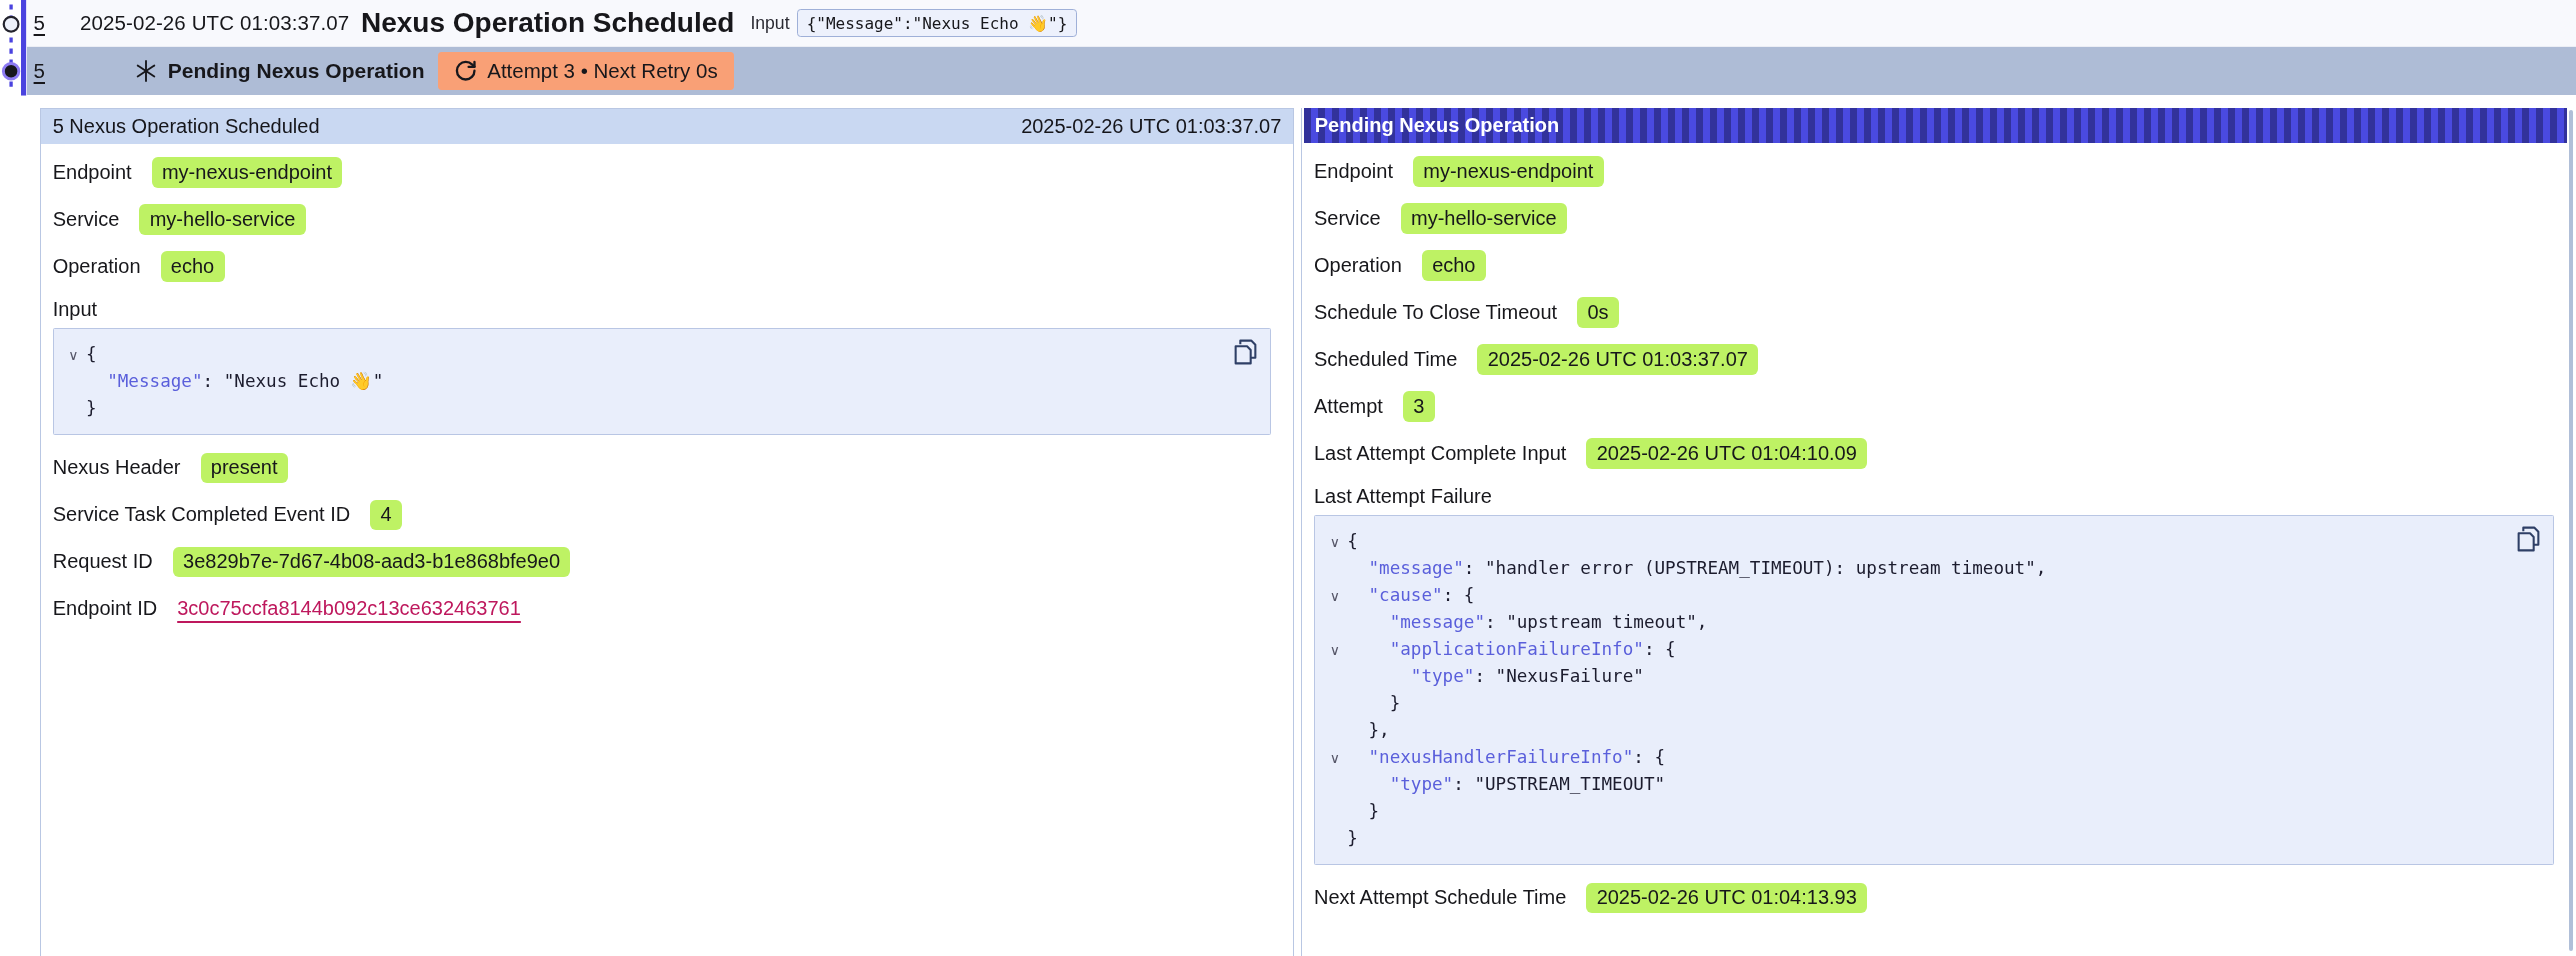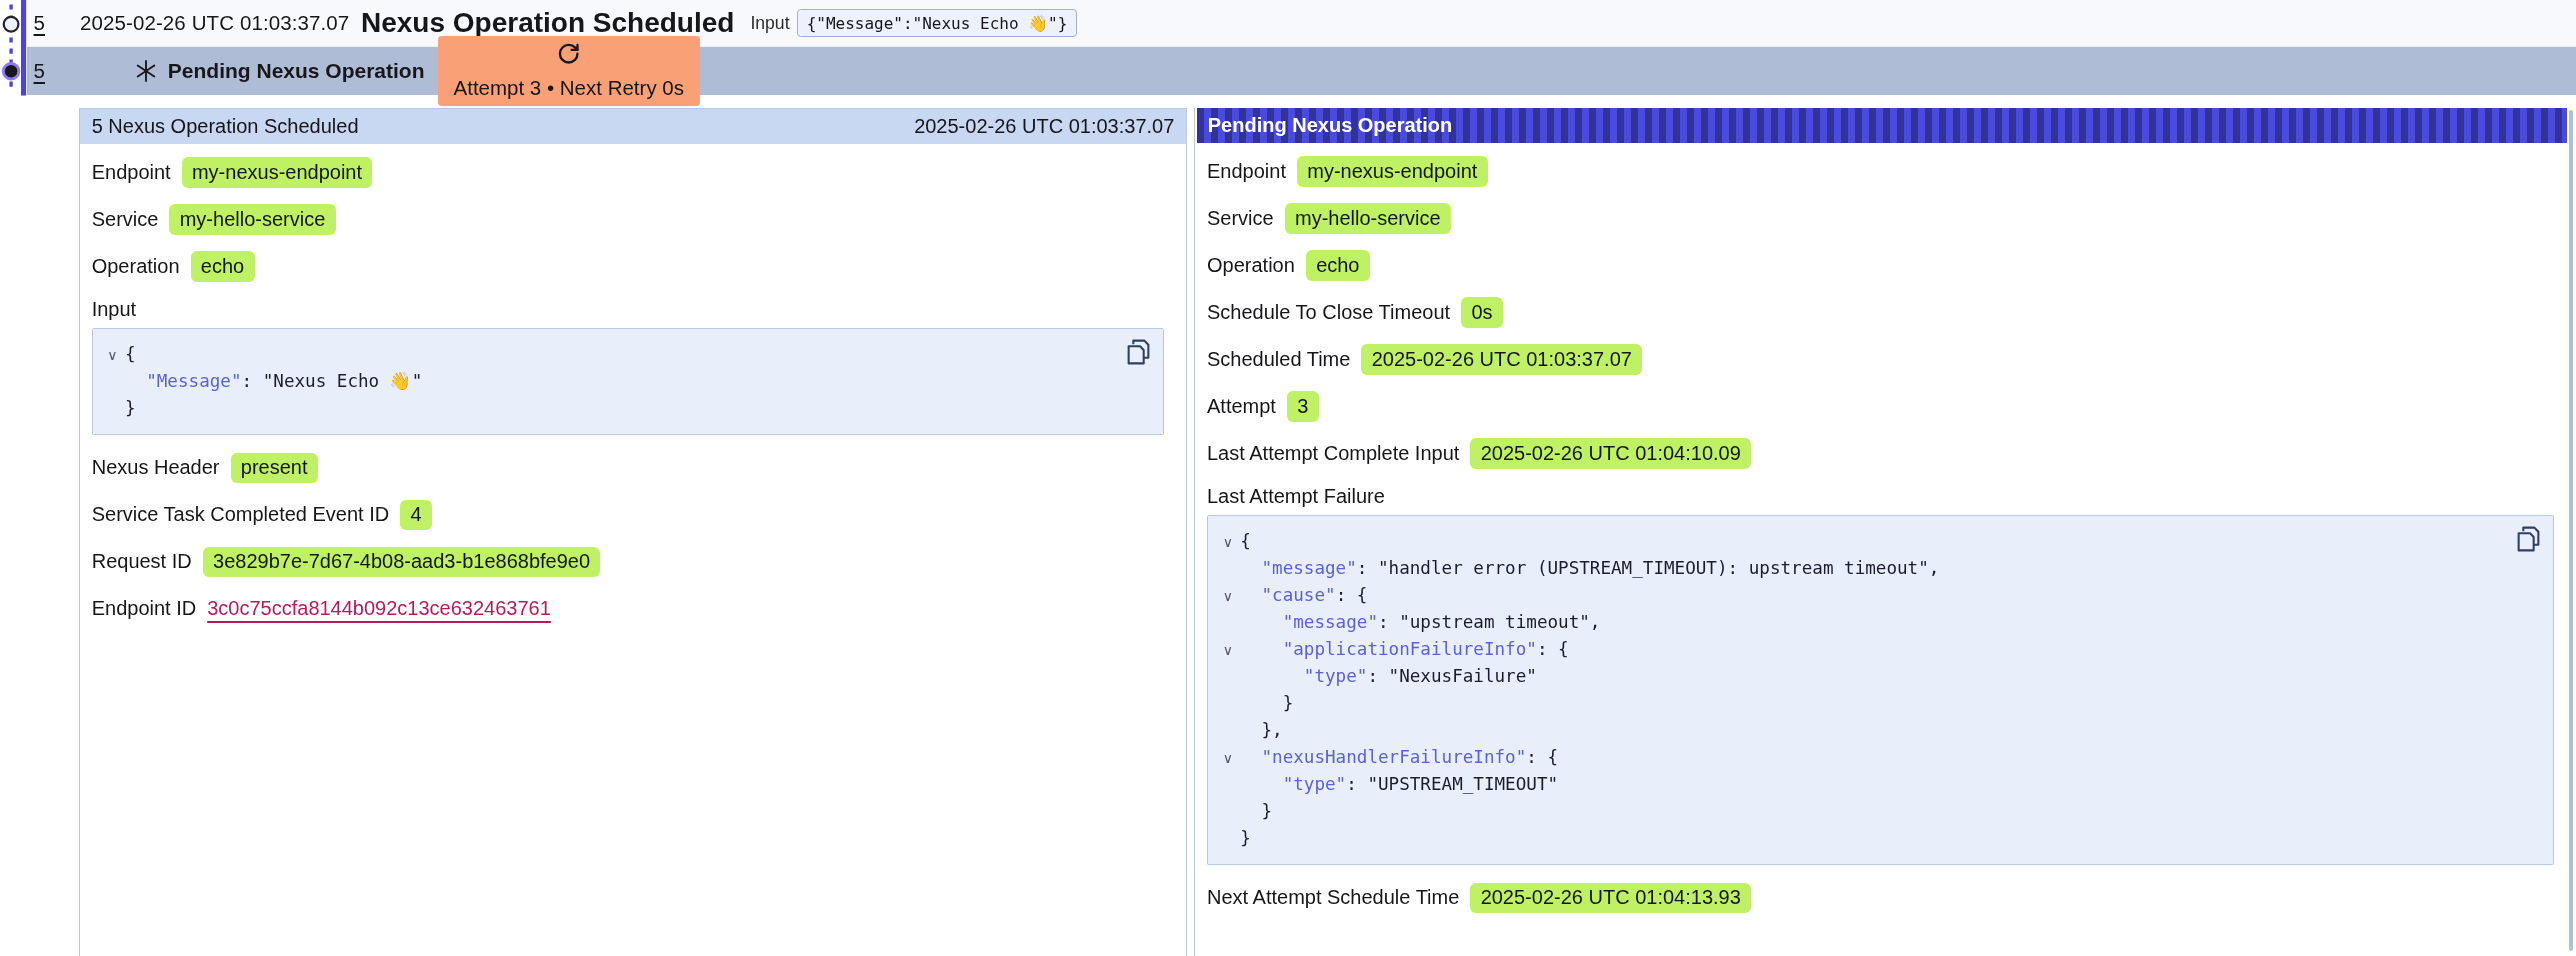--- a/index.html
+++ b/index.html
@@ -17,34 +17,34 @@
   .row-pending{height:48px;background:#aebcd6;}
   .eid{margin-left:6.6px;font-size:20.5px;color:#17171b;text-decoration:underline;text-decoration-thickness:1.5px;text-underline-offset:3.7px;cursor:pointer;}
   .ts{margin-left:35px;font-size:20.5px;letter-spacing:0.1px;}
   .etitle{margin-left:11.7px;font-size:28px;font-weight:700;}
   .inlab{margin-left:16px;font-size:17.6px;color:#2b2b33;}
   .inbadge{margin-left:7.3px;font-family:"DejaVu Sans Mono",monospace;font-size:16px;
     background:#edf1fc;border:1.5px solid #9fb0d8;border-radius:3.7px;padding:3.7px 8.8px;color:#17171b;}
   .star{margin-left:88px;display:inline-flex;align-items:center;}
   .etitle2{margin-left:8.8px;font-size:21px;font-weight:700;}
   .retry-badge{margin-left:13px;display:inline-flex;align-items:center;gap:10.3px;
-    background:#f9a076;border-radius:3.7px;padding:6.6px 16px;font-size:20.5px;color:#17171b;flex-direction:column;}
+    background:#f9a076;border-radius:3.7px;padding:6.6px 16px;font-size:20.5px;color:#17171b;}
   
   .panels{display:flex;margin-left:40px;margin-top:13px;height:849px;}
   .panel{box-sizing:border-box;}
-  .panel.left{width:1108px;border:0.7px solid #b9c7e3;background:#fff;margin-left:39px;}
+  .panel.left{width:1254px;border:0.7px solid #b9c7e3;background:#fff;}
   .gapcol{width:7.3px;}
   .panel.right{flex:1;border-left:0.7px solid #b9c7e3;position:relative;background:#fff;}
   .phead{height:35px;display:flex;align-items:center;justify-content:space-between;
     background:#c9d8f2;padding:0 11.7px;font-size:20px;color:#15151a;}
   .phead-striped{height:35px;display:flex;align-items:center;margin:0 8.8px 0 2.2px;
     background:repeating-linear-gradient(90deg,#32329b 0 7.3px,#4a4ae0 7.3px 14px);
     color:#ffffff;font-size:20px;font-weight:600;padding:0 10.3px;}
   .pbody{padding:13px 22px 13px 11.7px;}
-  .field-row{display:flex;align-items:center;gap:11px;min-height:31px;margin-bottom:16px;font-size:20px;}
+  .field-row{display:flex;align-items:center;gap:20px;min-height:31px;margin-bottom:16px;font-size:20px;}
   .fv-badge{background:#bef264;border-radius:5.9px;padding:3.7px 10.3px;color:#17171b;}
   .fv-link{color:#be185d;text-decoration:underline;text-decoration-thickness:2.2px;text-underline-offset:5.9px;cursor:pointer;}
   .flabel-solo{font-size:20px;margin:2.9px 0 7.3px 0;}
   .code-block{position:relative;background:#e9eefb;border:0.7px solid #b9c6e4;border-radius:1.5px;
     padding:11.7px 51px 11.7px 7.3px;margin-bottom:17.6px;
     font-family:"DejaVu Sans Mono",monospace;font-size:17.6px;line-height:26px;color:#1c1c2e;}
   .code-line{white-space:pre;}
   .chev{display:inline-block;width:25px;text-align:center;color:#565668;font-size:14px;
     font-family:"DejaVu Sans",sans-serif;cursor:pointer;}
   .chev.hidden{visibility:hidden;}

